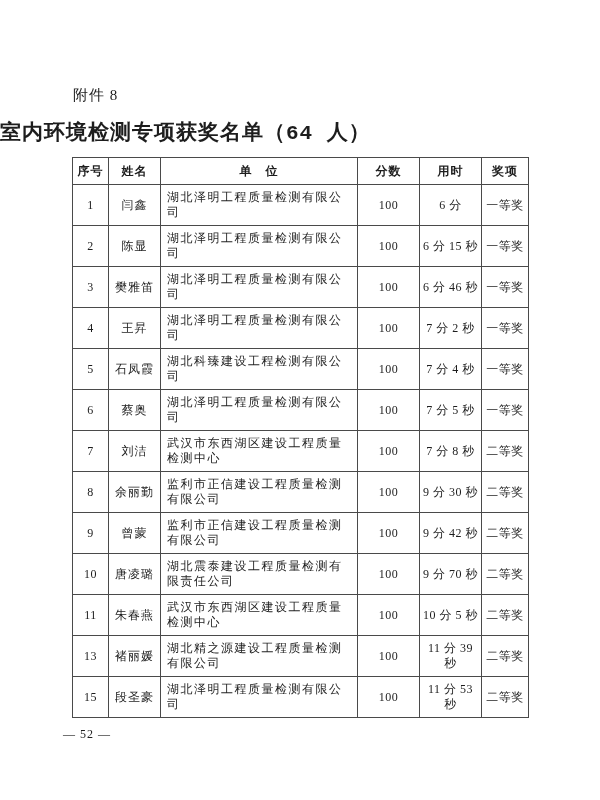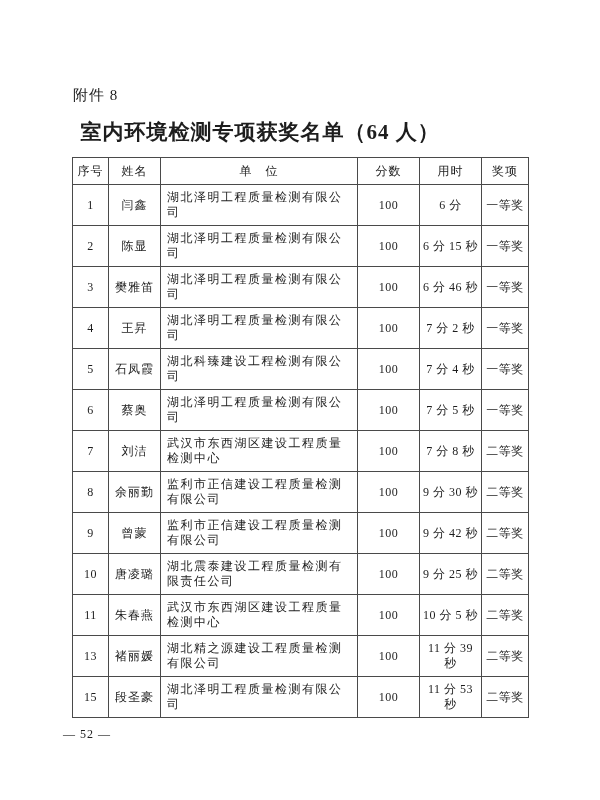--- a/index.html
+++ b/index.html
@@ -21,45 +21,46 @@
     left: 73px;
     top: 86px;
     font-size: 15px;
     letter-spacing: 1px;
   }
   .doc-title {
     position: absolute;
     top: 118px;
     left: 0;
     width: 100%;
-    text-align: center;
+    text-align: left;
     font-size: 21px;
     font-weight: bold;
     letter-spacing: 1px;
+    font-family: Liberation Mono, monospace;
   }
   table.award-table {
     position: absolute;
     left: 72px;
     top: 157px;
     width: 456px;
     border-collapse: collapse;
     table-layout: fixed;
   }
   .award-table th,
   .award-table td {
     border: 1px solid #4a4a4a;
     font-size: 12px;
     line-height: 15px;
     padding: 5px 3px;
     text-align: center;
     vertical-align: middle;
     word-break: break-all;
   }
   .award-table th {
-    font-weight: normal;
+    font-weight: bold;
     height: 27px;
     letter-spacing: 1px;
   }
   .award-table td { height: 27px; }
   .award-table td.unit-cell {
     text-align: left;
     padding-left: 6px;
     padding-right: 10px;
     letter-spacing: 1.5px;
   }
@@ -174,21 +175,21 @@
           <td class="unit-cell">监利市正信建设工程质量检测有限公司</td>
           <td class="score-cell">100</td>
           <td class="time-cell">9 分 42 秒</td>
           <td class="award-cell">二等奖</td>
         </tr>
         <tr>
           <td class="serial-cell">10</td>
           <td class="name-cell">唐凌璐</td>
           <td class="unit-cell">湖北震泰建设工程质量检测有限责任公司</td>
           <td class="score-cell">100</td>
-          <td class="time-cell">9 分 25 秒</td>
+          <td class="time-cell">9 分 70 秒</td>
           <td class="award-cell">二等奖</td>
         </tr>
         <tr>
           <td class="serial-cell">11</td>
           <td class="name-cell">朱春燕</td>
           <td class="unit-cell">武汉市东西湖区建设工程质量检测中心</td>
           <td class="score-cell">100</td>
           <td class="time-cell">10 分 5 秒</td>
           <td class="award-cell">二等奖</td>
         </tr>

